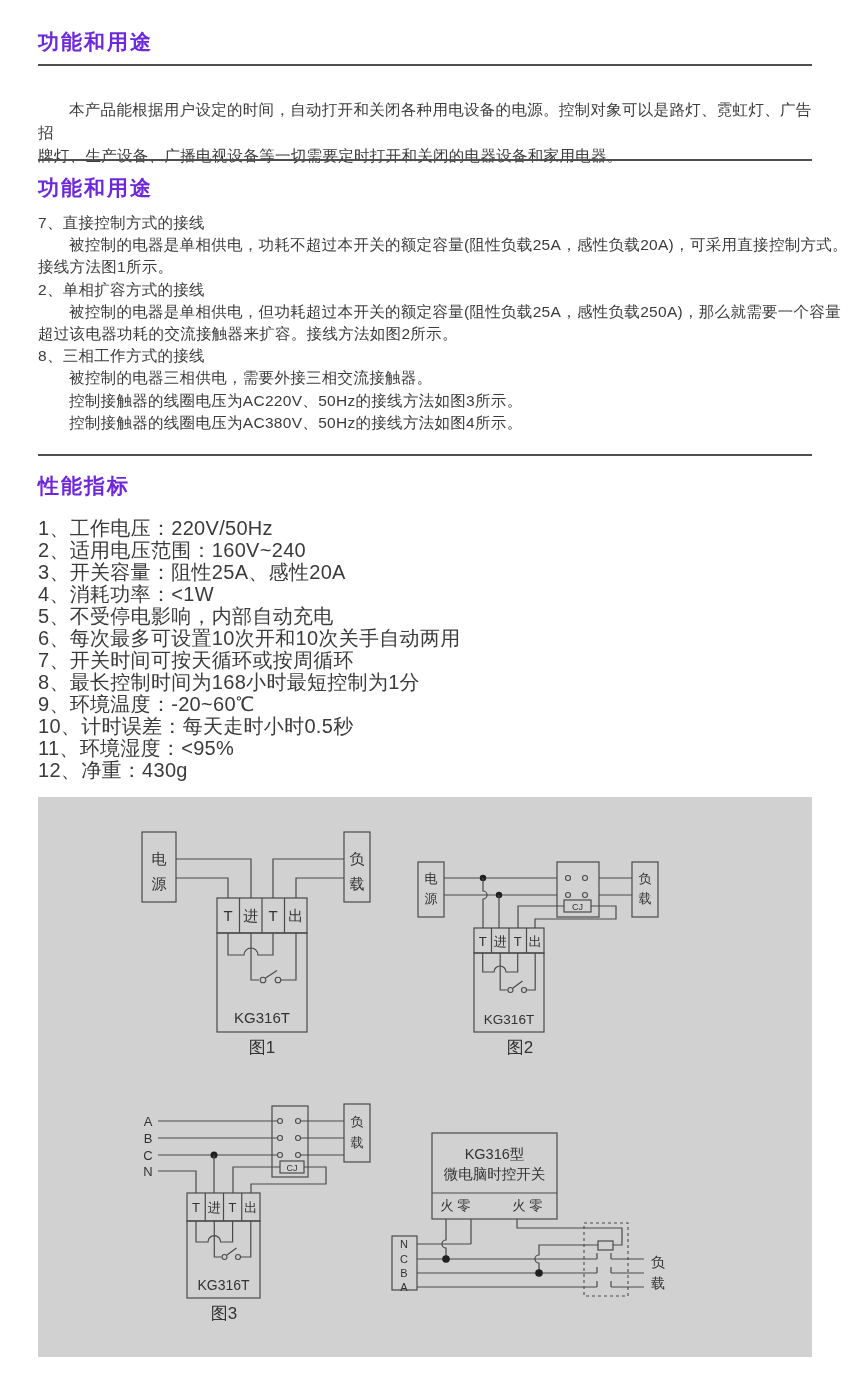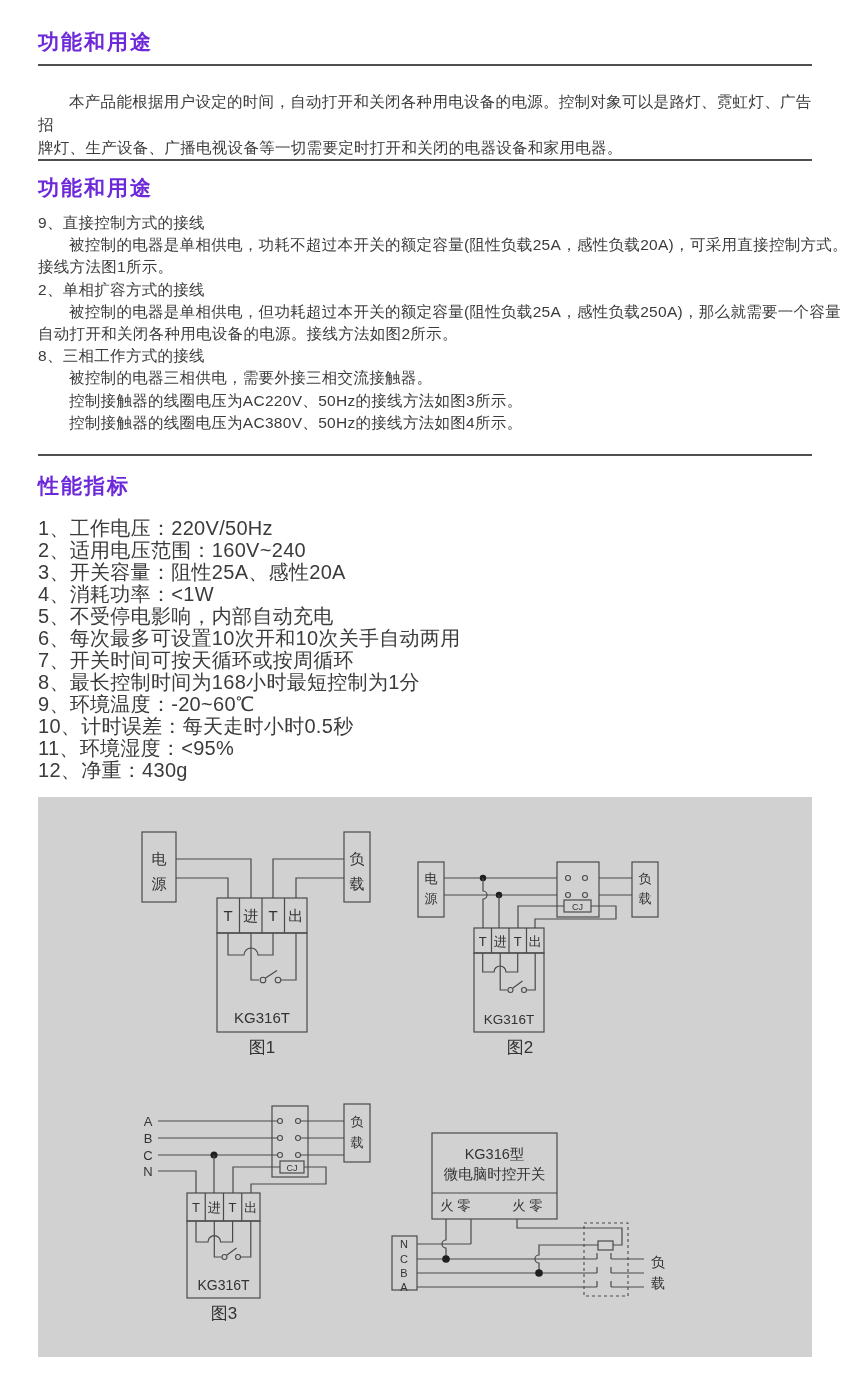--- a/index.html
+++ b/index.html
@@ -22,34 +22,34 @@
   .cc{stroke:#4a4a4a;stroke-width:1.1;fill:none;}
   .dot{fill:#1f1f1f;stroke:none;}
 </style>
 </head>
 <body>
 
 <div class="page">
 
   <div class="h-green" style="top:28px">功能和用途</div>
   <div class="rule" style="top:64px"></div>
-  <div class="para" style="top:90px">
+  <div class="para" style="top:98px">
     <div class="ti">本产品能根据用户设定的时间，自动打开和关闭各种用电设备的电源。控制对象可以是路灯、霓虹灯、广告招</div>
     <div>牌灯、生产设备、广播电视设备等一切需要定时打开和关闭的电器设备和家用电器。</div>
   </div>
 
   <div class="rule" style="top:159px"></div>
   <div class="h-green" style="top:174px">功能和用途</div>
   <div class="wblock">
-    <div class="wline">9、直接控制方式的接线</div>
+    <div class="wline">7、直接控制方式的接线</div>
     <div class="wline ind">被控制的电器是单相供电，功耗不超过本开关的额定容量(阻性负载25A，感性负载20A)，可采用直接控制方式。</div>
     <div class="wline">接线方法图1所示。</div>
     <div class="wline">2、单相扩容方式的接线</div>
     <div class="wline ind">被控制的电器是单相供电，但功耗超过本开关的额定容量(阻性负载25A，感性负载250A)，那么就需要一个容量</div>
-    <div class="wline">自动打开和关闭各种用电设备的电源。接线方法如图2所示。</div>
+    <div class="wline">超过该电器功耗的交流接触器来扩容。接线方法如图2所示。</div>
     <div class="wline">8、三相工作方式的接线</div>
     <div class="wline ind">被控制的电器三相供电，需要外接三相交流接触器。</div>
     <div class="wline ind">控制接触器的线圈电压为AC220V、50Hz的接线方法如图3所示。</div>
     <div class="wline ind">控制接触器的线圈电压为AC380V、50Hz的接线方法如图4所示。</div>
   </div>
 
   <div class="rule" style="top:454px"></div>
   <div class="h-green" style="top:472px">性能指标</div>
   <div class="sblock">
     <div class="sline">1、工作电压：220V/50Hz</div>

